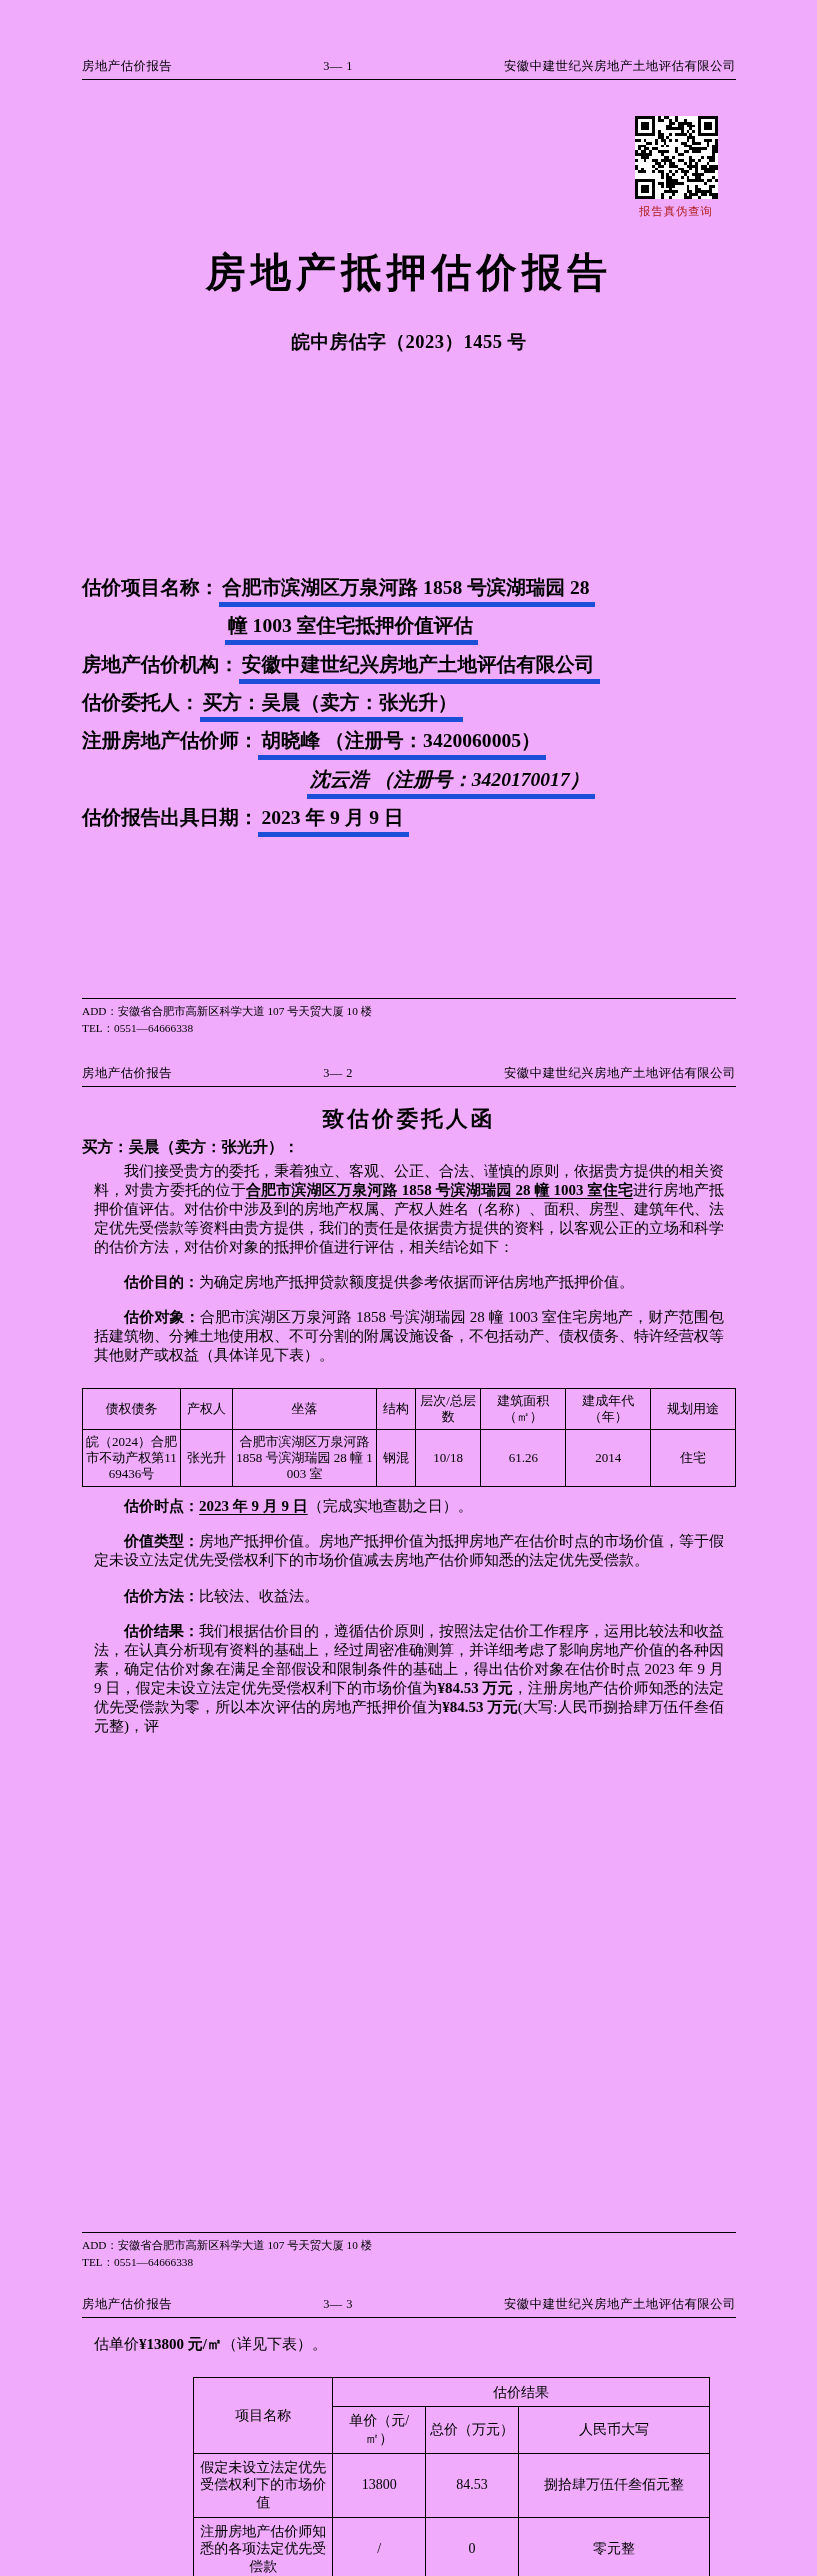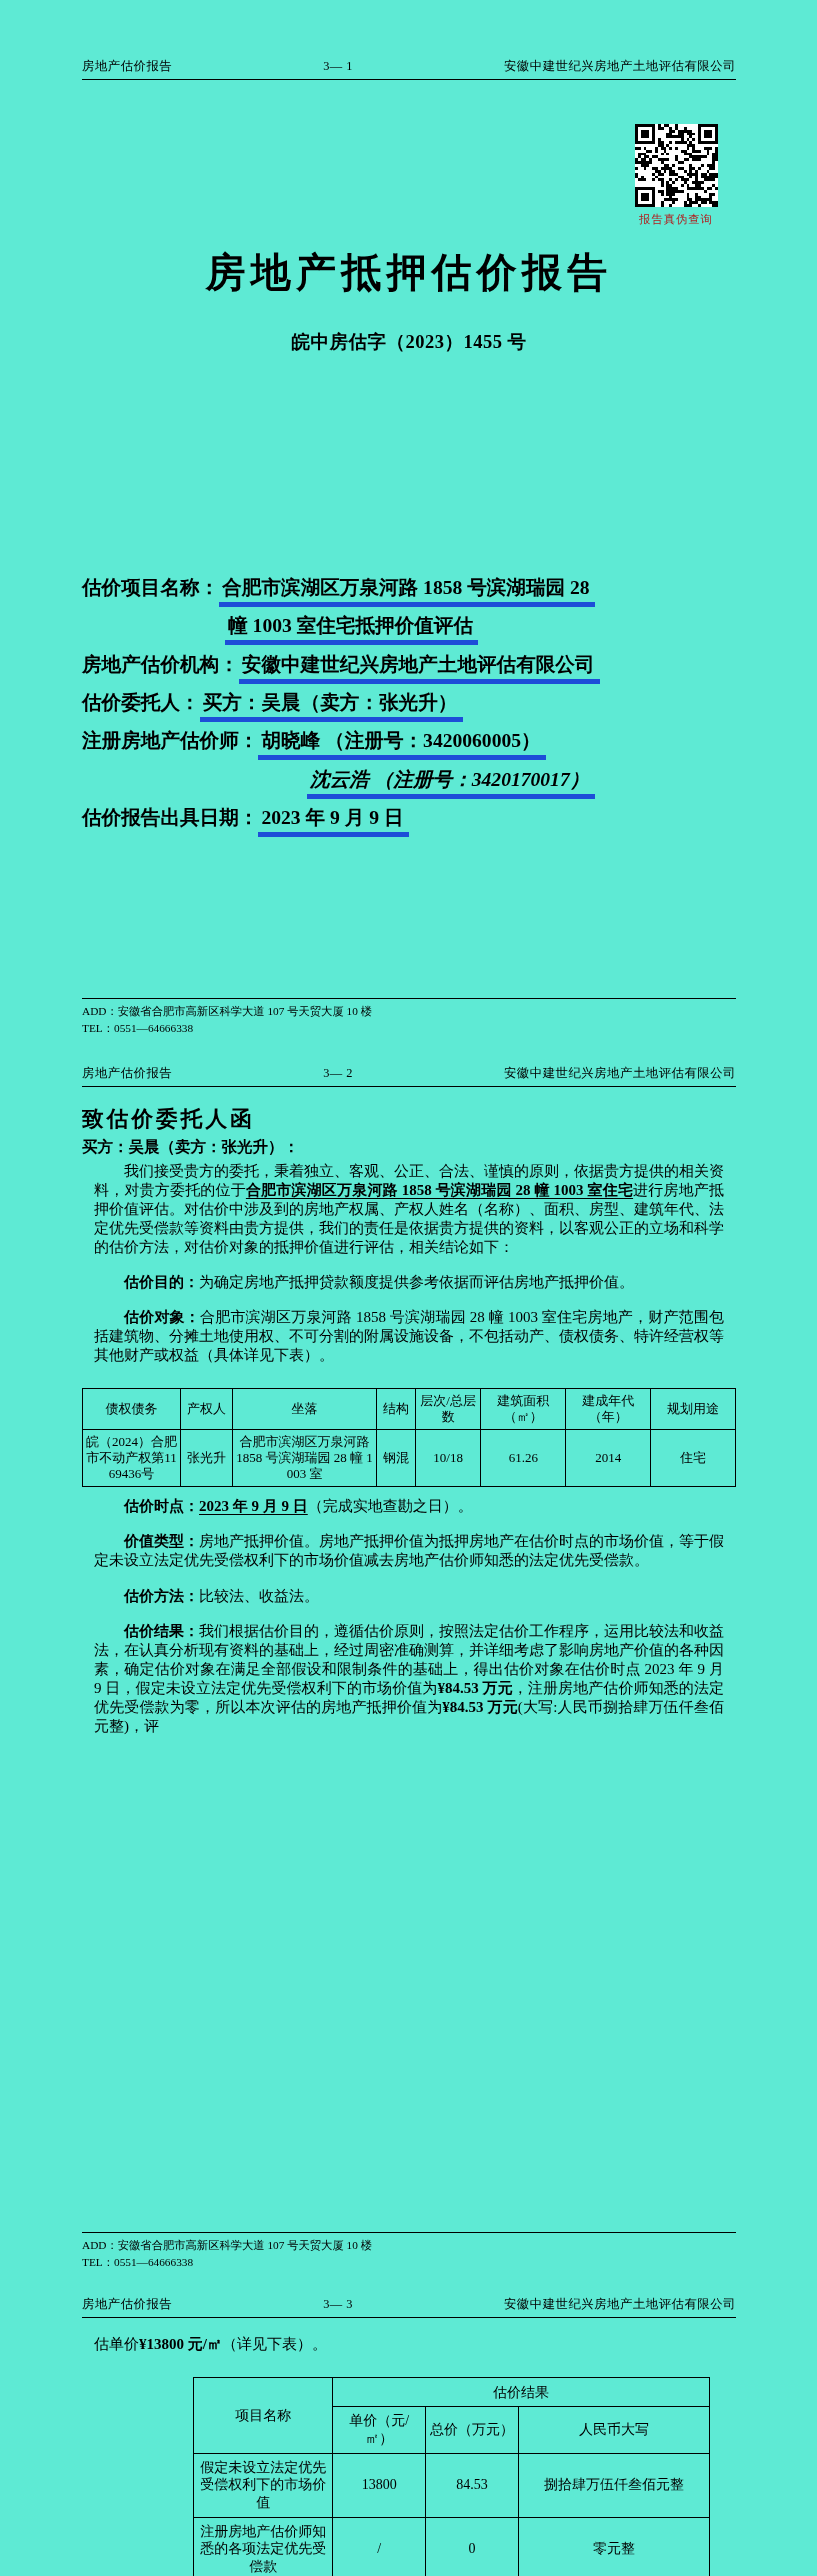--- a/index.html
+++ b/index.html
@@ -1,46 +1,46 @@
 <!DOCTYPE html>
 <html style="font-size:8.2px"><head>
 <meta charset="utf-8">
 <style>
   html,body{margin:0;padding:0;}
   body{
     width:818px;height:3300px;background:#ffffff;color:#000;
     font-family:"Liberation Serif","DejaVu Serif",serif;
     -webkit-font-smoothing:antialiased;
   }
-  .page{position:relative;width:818px;padding:0 82px;box-sizing:border-box;display:flex;flex-direction:column;background:#5eead4;}
+  .page{position:relative;width:818px;padding:0 82px;box-sizing:border-box;display:flex;flex-direction:column;background:#f0abfc;}
   .p1{height:1046px;}
   .p2{height:1234px;}
   .p3{height:1020px;}
 
   
   .doc-header{display:flex;justify-content:space-between;align-items:baseline;font-size:12.4px;letter-spacing:0.5px;border-bottom:1px solid #000;padding-bottom:4.1px;}
   .p1 .doc-header{margin-top:58px;}
   .p2 .doc-header{margin-top:18.5px;}
   .p3 .doc-header{margin-top:15.5px;}
   .doc-footer{margin-top:auto;border-top:1px solid #000;font-size:11.3px;line-height:17.5px;padding:4.1px 0 8.2px;}
 
   
-  .qr-block{position:absolute;top:124px;right:98px;width:88px;text-align:center;}
+  .qr-block{position:absolute;top:116px;right:98px;width:88px;text-align:center;}
   .qr-caption{margin-top:3.1px;font-size:11.3px;color:#b02020;letter-spacing:1px;}
   .cover-title{margin:165px 0 0;text-align:center;font-size:40px;font-weight:bold;letter-spacing:5.2px;}
   .cover-docno{margin-top:29px;text-align:center;font-size:18.5px;font-weight:bold;letter-spacing:0.5px;}
   .cover-fields{margin-top:222px;font-size:19.6px;font-weight:bold;}
   .field-row{margin-bottom:7.2px;line-height:24px;}
   .f-label{white-space:pre;}
   .f-value{display:inline-block;border-bottom:5px solid #1d4ed8;padding:0 5.2px 2.1px 3.1px;}
   .indent-a{padding-left:143px;}
   .indent-b{padding-left:225px;font-style:italic;}
 
   
-  .letter-title{margin:17.5px 0 0;text-align:left;font-size:21.6px;font-weight:bold;letter-spacing:3.1px;}
+  .letter-title{margin:17.5px 0 0;text-align:center;font-size:21.6px;font-weight:bold;letter-spacing:3.1px;}
   .salutation{margin-top:4px;font-size:15.5px;font-weight:bold;}
   .body-text{font-size:15px;line-height:19px;text-align:justify;margin:12px;}
   .para{text-indent:2em;margin-top:4.1px;}
   .b{font-weight:bold;}
   .u{text-decoration:underline;text-underline-offset:3.1px;}
 
   table{border-collapse:collapse;table-layout:fixed;}
   .prop-table{width:100%;margin:10.3px 0 6.2px;font-size:13px;}
   .prop-table th,.prop-table td{border:1px solid #000;text-align:center;vertical-align:middle;padding:4.1px 2.1px;font-weight:normal;line-height:16px;word-break:break-all;}
 

